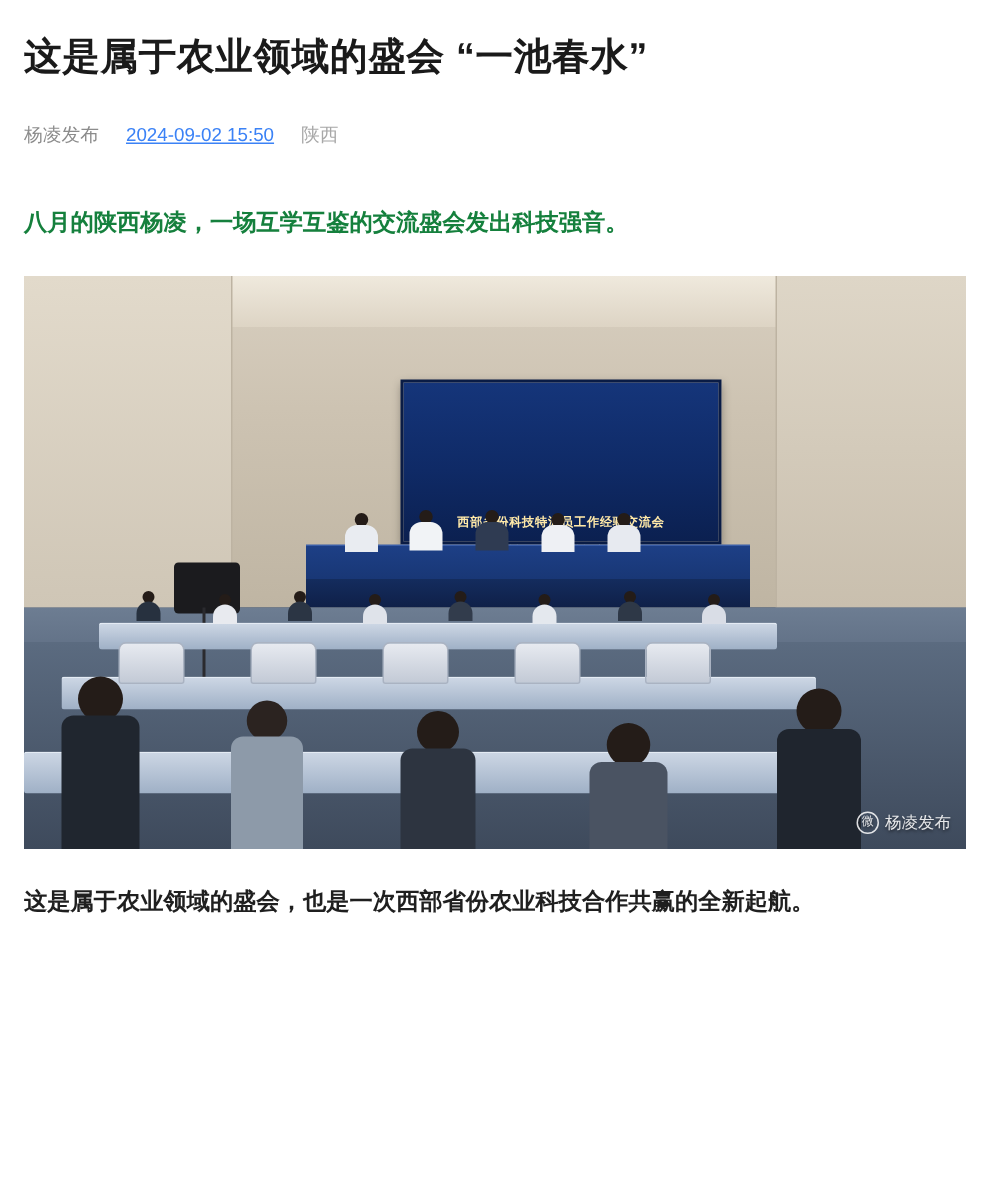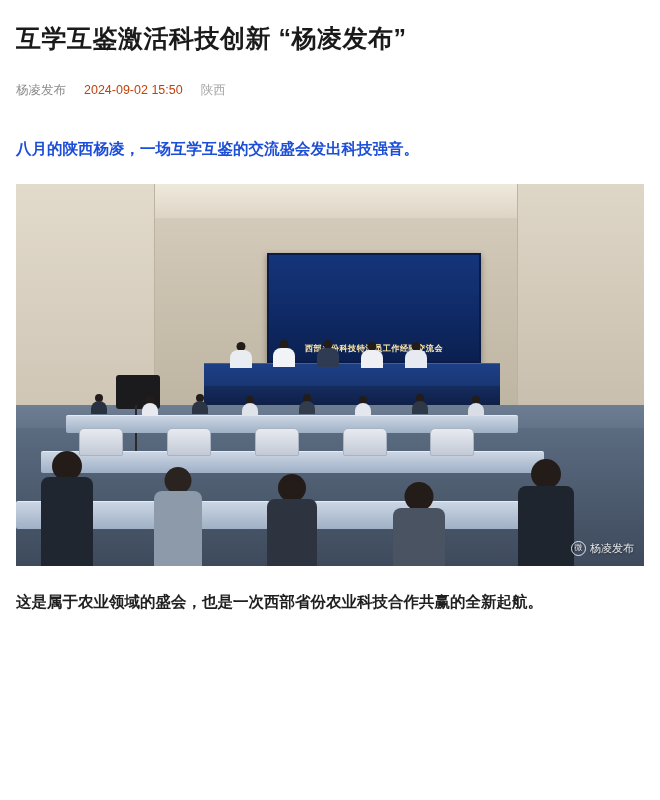--- a/index.html
+++ b/index.html
@@ -31,30 +31,31 @@
     align-items: center;
     gap: 18px;
     margin-top: 26px;
     font-size: 12.5px;
     color: #9a9a9a;
   }
   .meta .source {
     color: #8c8c8c;
   }
   .meta .date {
-    color: #c2410c;
+    color: #3b82f6;
+    text-decoration: underline;
   }
   .meta .region {
     color: #a8a8a8;
   }
   .lead {
     margin-top: 36px;
     font-size: 15.5px;
     font-weight: bold;
-    color: #1d4ed8;
+    color: #15803d;
     line-height: 1.75;
   }
   .para {
     margin-top: 20px;
     font-size: 15.5px;
     line-height: 1.95;
     color: #2b2b2b;
     text-align: justify;
   }
   .figure {
@@ -182,21 +183,21 @@
     font-weight: bold;
     color: #1f1f1f;
     line-height: 1.8;
   }
 </style>
 </head>
 <body>
 
 <div class="article">
 
-  <h1 class="title">互学互鉴激活科技创新 “杨凌发布”</h1>
+  <h1 class="title">这是属于农业领域的盛会 “一池春水”</h1>
 
   <div class="meta">
     <span class="source">杨凌发布</span>
     <span class="date">2024-09-02 15:50</span>
     <span class="region">陕西</span>
   </div>
 
   <p class="lead">八月的陕西杨凌，一场互学互鉴的交流盛会发出科技强音。</p>
 
 

